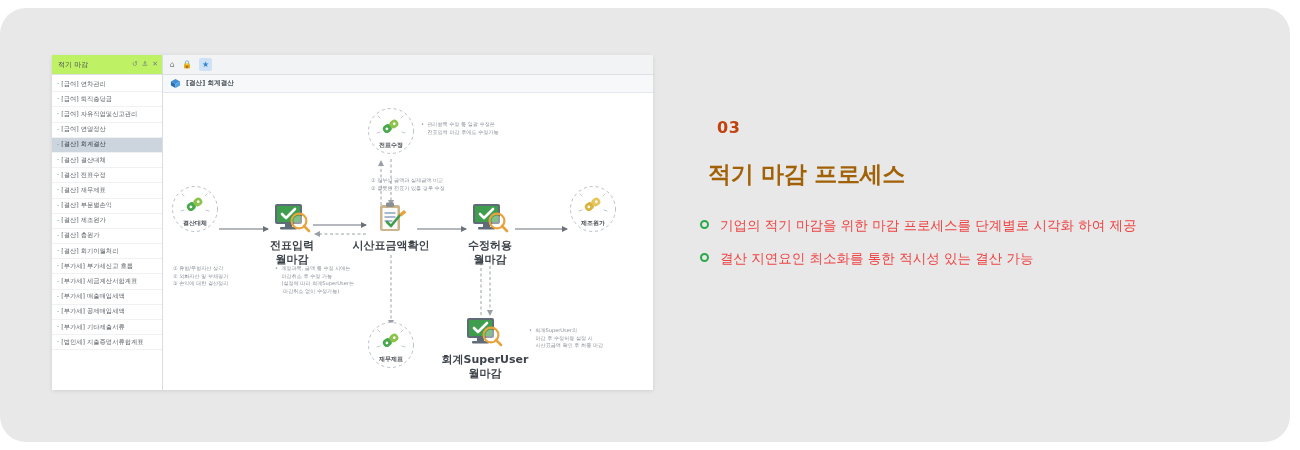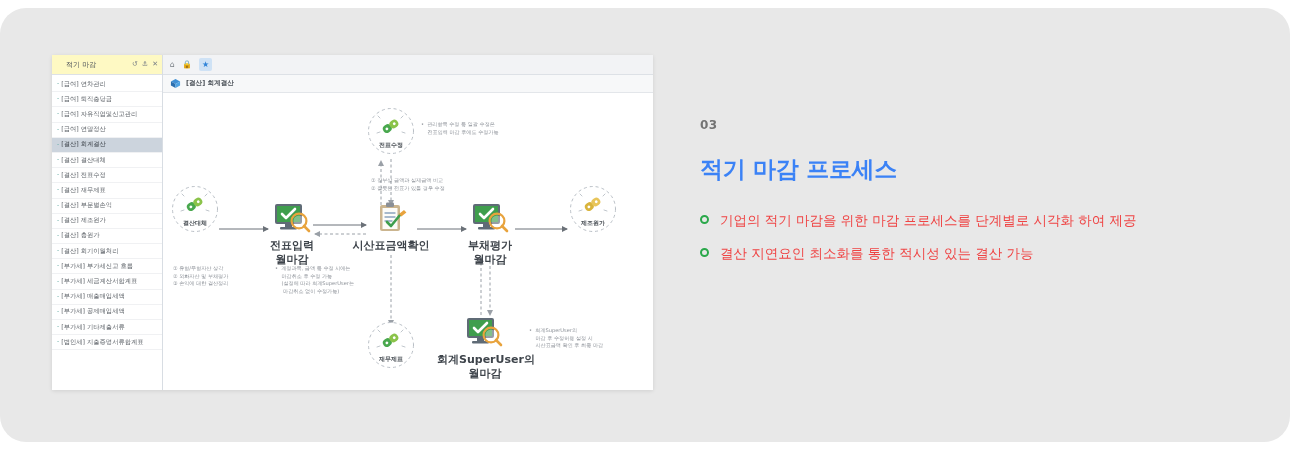--- a/index.html
+++ b/index.html
@@ -44,25 +44,25 @@
   }
   .erp-sidebar {
     width: 110px;
     background: #ffffff;
     border-right: 1px solid #d8dde3;
     display: flex;
     flex-direction: column;
   }
   .sidebar-header {
     height: 20px;
-    background: #fef9c3;
+    background: #bef264;
     border-bottom: 1px solid #dde1e6;
     display: flex;
     align-items: center;
-    padding: 0 4px 0 14px;
+    padding: 0 4px 0 6px;
     box-sizing: border-box;
   }
   .sidebar-title {
     font-size: 7px;
     color: #4a5058;
     flex: 1;
     white-space: nowrap;
   }
   .sidebar-hdr-icons {
     display: flex;
@@ -187,31 +187,31 @@
   }
 
   
   .right-panel {
     position: absolute;
     left: 700px;
     top: 118px;
     width: 470px;
   }
   .kicker {
-    font-size: 12px;
+    font-size: 16px;
     font-weight: bold;
-    color: #737373;
+    color: #c2410c;
     letter-spacing: 0.5px;
-    margin: 0 0 22px 0;
+    margin: 0 0 22px 17px;
   }
   .headline {
     font-size: 23px;
     font-weight: bold;
-    color: #3b82f6;
-    margin: 0 0 26px 0;
+    color: #a16207;
+    margin: 0 0 26px 8px;
     letter-spacing: -0.3px;
   }
   .bullets { margin: 0; padding: 0; list-style: none; }
   .bullet-row {
     display: flex;
     align-items: flex-start;
     margin-bottom: 14px;
   }
   .bullet-dot {
     width: 9px;
@@ -433,21 +433,21 @@
         <svg style="position:absolute;left:306px;top:108px;" width="42" height="36" viewBox="0 0 42 36">
           <rect x="4" y="3" width="27" height="20" rx="2" fill="#5f6b76"></rect>
           <rect x="6" y="5" width="23" height="16" fill="#3f9e4d"></rect>
           <path d="M11 13 l4 4 l9 -9" stroke="#fff" stroke-width="2.6" fill="none" stroke-linecap="round" stroke-linejoin="round"></path>
           <rect x="14" y="23" width="7" height="3" fill="#5f6b76"></rect>
           <rect x="9" y="26" width="17" height="2.4" rx="1" fill="#5f6b76"></rect>
           <circle cx="28" cy="20" r="7.4" fill="none" stroke="#e8a33d" stroke-width="2.2"></circle>
           <circle cx="28" cy="20" r="5.6" fill="#ffffff" opacity="0.35"></circle>
           <line x1="33" y1="25" x2="38" y2="30" stroke="#e8a33d" stroke-width="2.6" stroke-linecap="round"></line>
         </svg>
-        <div class="nd-label" style="left:294px;top:146px;width:66px;">부채평가
+        <div class="nd-label" style="left:294px;top:146px;width:66px;">수정허용
 월마감</div>
 
         <svg style="position:absolute;left:406px;top:92px;" width="48" height="48" viewBox="0 0 48 48">
           <circle cx="24" cy="24" r="22.5" fill="#fff" stroke="#b9bfc6" stroke-width="1" stroke-dasharray="3 3"></circle>
           <g transform="translate(24,19) rotate(-35)">
             <rect x="-9" y="-4" width="9" height="8" rx="4" fill="#d9b43c"></rect>
             <rect x="-1" y="-4" width="9" height="8" rx="4" fill="#e8c55a"></rect>
             <circle cx="-5" cy="0" r="1.4" fill="#fff"></circle>
             <circle cx="4" cy="0" r="1.4" fill="#fff"></circle>
           </g>
@@ -480,21 +480,21 @@
         <svg style="position:absolute;left:300px;top:222px;" width="42" height="36" viewBox="0 0 42 36">
           <rect x="4" y="3" width="27" height="20" rx="2" fill="#5f6b76"></rect>
           <rect x="6" y="5" width="23" height="16" fill="#3f9e4d"></rect>
           <path d="M11 13 l4 4 l9 -9" stroke="#fff" stroke-width="2.6" fill="none" stroke-linecap="round" stroke-linejoin="round"></path>
           <rect x="14" y="23" width="7" height="3" fill="#5f6b76"></rect>
           <rect x="9" y="26" width="17" height="2.4" rx="1" fill="#5f6b76"></rect>
           <circle cx="28" cy="20" r="7.4" fill="none" stroke="#e8a33d" stroke-width="2.2"></circle>
           <circle cx="28" cy="20" r="5.6" fill="#ffffff" opacity="0.35"></circle>
           <line x1="33" y1="25" x2="38" y2="30" stroke="#e8a33d" stroke-width="2.6" stroke-linecap="round"></line>
         </svg>
-        <div class="nd-label" style="left:274px;top:260px;width:96px;">회계SuperUser의
+        <div class="nd-label" style="left:274px;top:260px;width:96px;">회계SuperUser
 월마감</div>
 
         <div class="ann" style="left:258px;top:28px;">•  관리항목 수정 등 일괄 수정은
     전표입력 마감 후에도 수정가능</div>
         <div class="ann" style="left:208px;top:84px;">① 장부상 금액과 실제금액 비교
 ② 잘못된 전표가 있을 경우 수정</div>
         <div class="ann" style="left:10px;top:172px;">① 유형/무형자산 상각
 ② 외화자산 및 부채평가
 ③ 손익에 대한 결산정리</div>
         <div class="ann" style="left:112px;top:172px;">•  계정과목, 금액 등 수정 시에는

